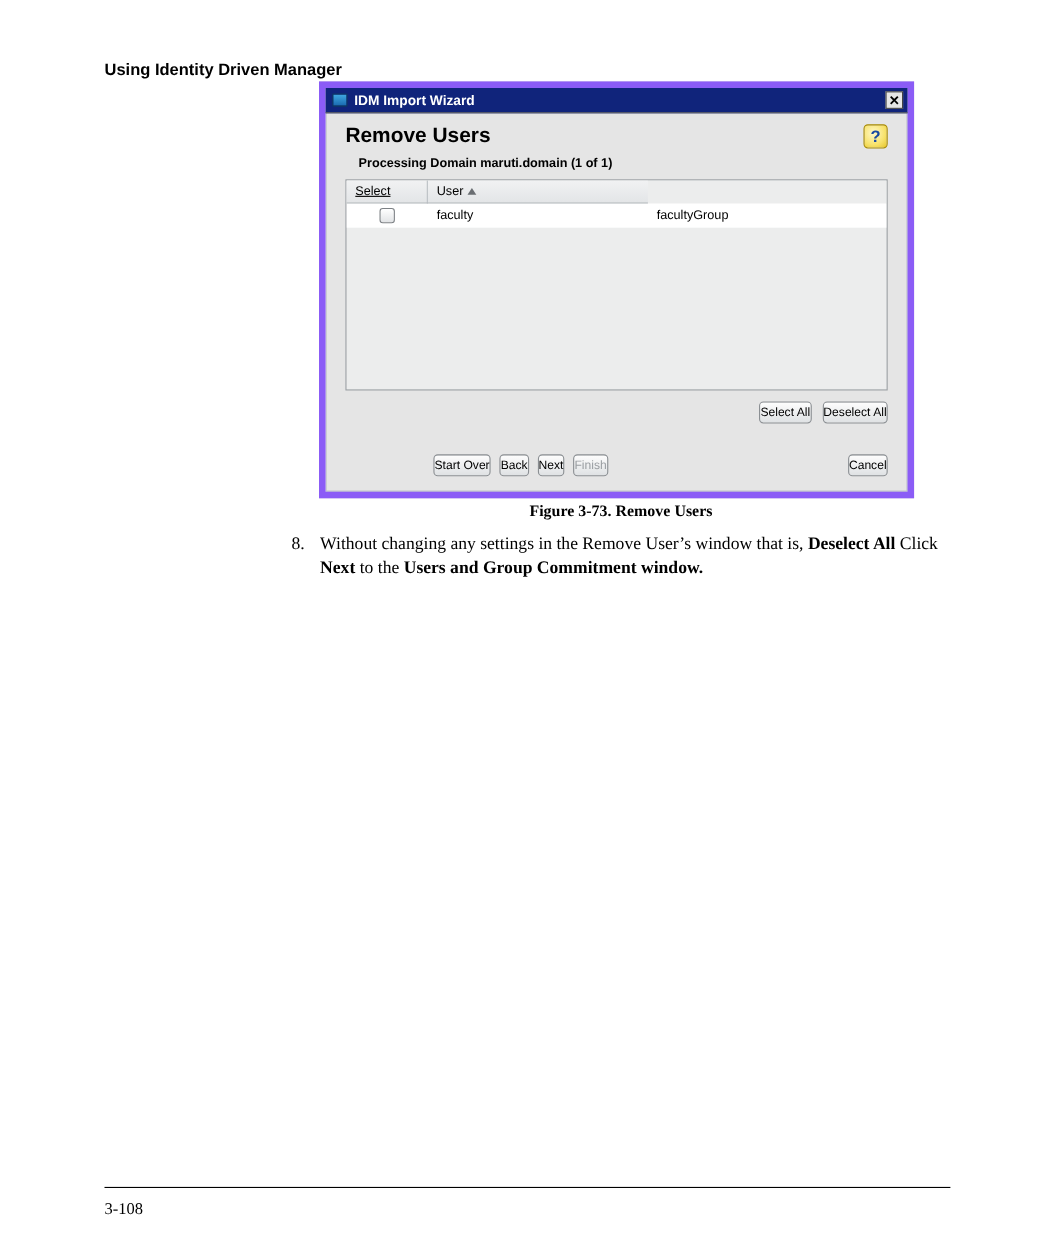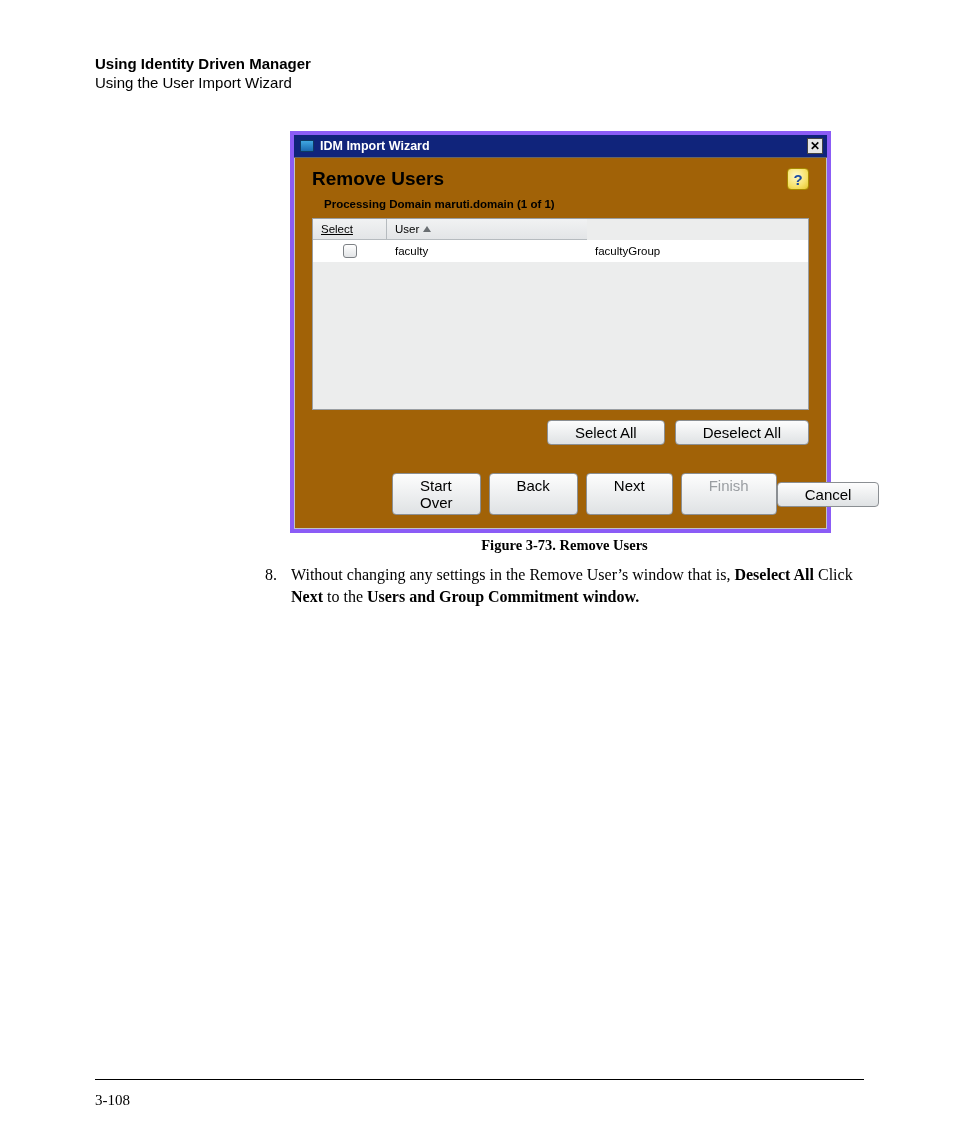--- a/index.html
+++ b/index.html
@@ -26,22 +26,22 @@
   .header-sub {
     font-family: Arial, Helvetica, sans-serif;
     font-size: 15px;
     margin-bottom: 40px;
   }
   .dialog-wrap {
     margin-left: 195px;
     width: 541px;
   }
   .dialog {
-    border: 4px solid #8b5cf6;
-    background: #a16207;
+    border: 6px solid #8b5cf6;
+    background: #e5e5e5;
     box-shadow: 0 0 0 1px #bfc4c8 inset;
   }
   .titlebar {
     background: #10247b;
     color: #fff;
     font-family: Arial, Helvetica, sans-serif;
     font-weight: bold;
     font-size: 12.5px;
     padding: 3px 4px 3px 6px;
     display: flex;
@@ -146,22 +146,22 @@
     border: 1px solid #7d8185;
     border-radius: 3px;
     background: linear-gradient(#fff,#e2e4e6);
   }
   .sel-row {
     display: flex; justify-content: flex-end; gap: 10px;
     margin-top: 10px;
   }
   .btn {
     font-family: Arial, Helvetica, sans-serif;
-    font-size: 15px;
-    padding: 3px 27px;
+    font-size: 11px;
+    padding: 3px 0;
     border: 1px solid #8b8f93;
     border-radius: 4px;
     background: linear-gradient(#fdfdfd,#dfe2e4);
     cursor: pointer;
     color: #000;
   }
   .btn.disabled { color: #9a9ea2; cursor: default; }
   .nav-row {
     display: flex; justify-content: space-between; align-items: center;
     margin-top: 28px;
@@ -194,21 +194,20 @@
     left: 95px; bottom: 36px;
     font-family: "Times New Roman", Times, serif;
     font-size: 15px;
   }
 </style>
 </head>
 <body>
 
 <div class="page">
   <div class="header-title">Using Identity Driven Manager</div>
-  <div class="header-sub">Using the User Import Wizard</div>
 
   <div class="dialog-wrap">
     <div class="dialog">
       <div class="titlebar">
         <div class="titlebar-left">
           <span class="title-icon"></span>
           <span>IDM Import Wizard</span>
         </div>
         <div class="title-close">✕</div>
       </div>

